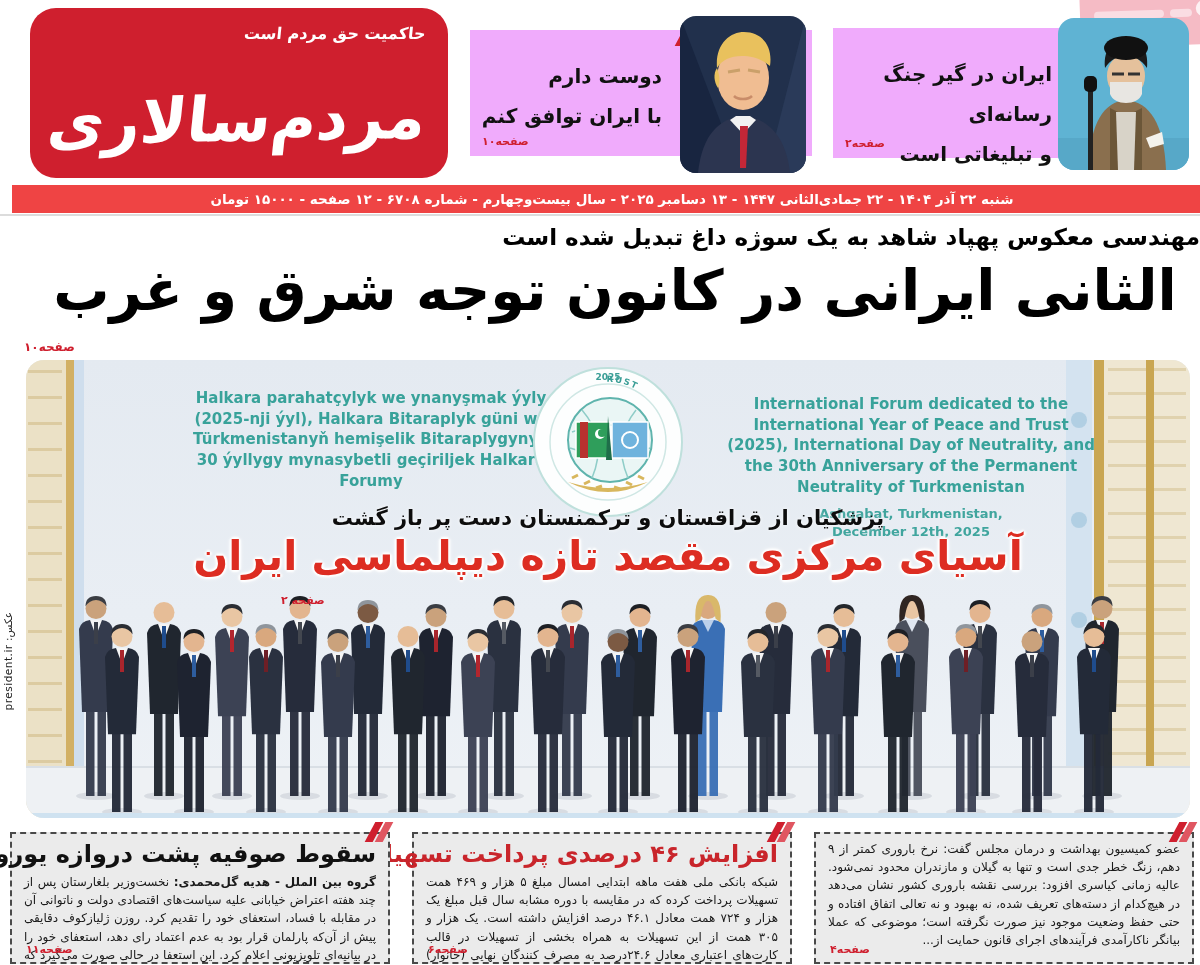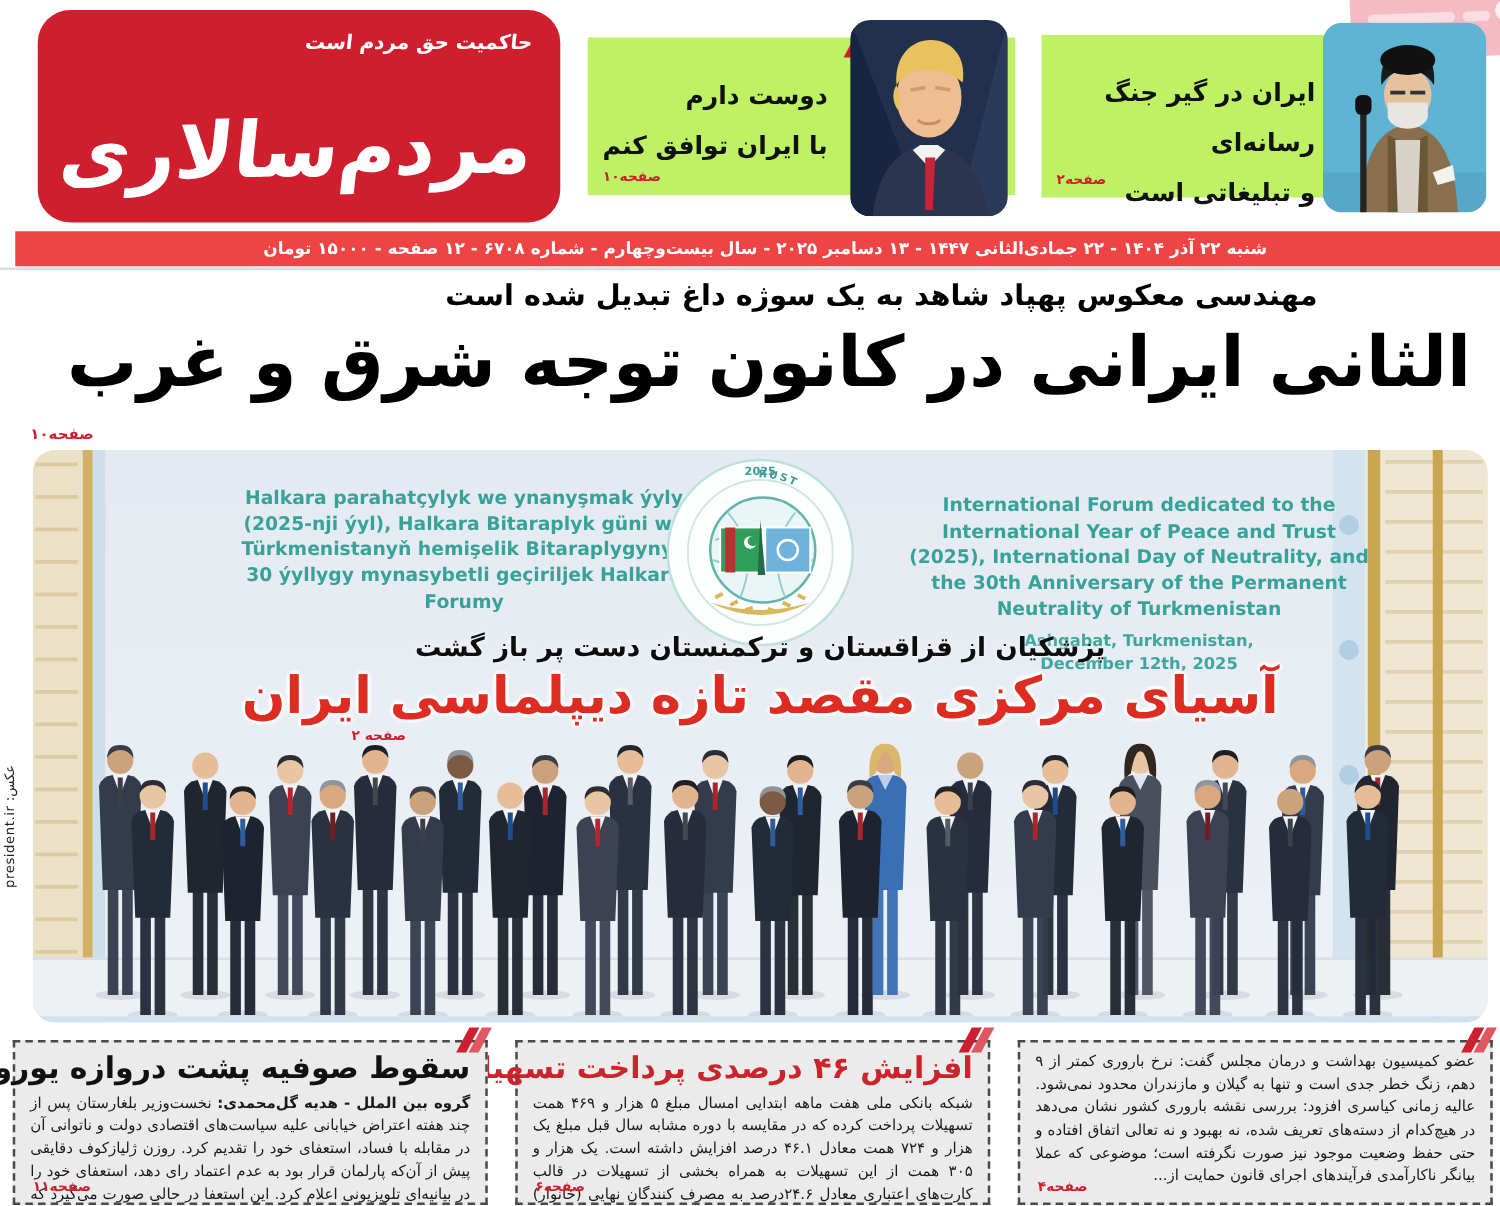--- a/index.html
+++ b/index.html
@@ -17,21 +17,21 @@
   .masthead .tagline {
     position:absolute; top:16px; right:22px; font-size:16px; font-weight:bold;
     transform:skewX(-6deg);
   }
   .masthead .paper-title {
     position:absolute; bottom:22px; right:14px; left:10px; text-align:center;
     font-size:62px; font-weight:bold; transform:skewX(-7deg) rotate(-1deg);
     white-space:nowrap; letter-spacing:-2px;
   }
   
-  .story-card { position:absolute; background:#bef264; }
+  .story-card { position:absolute; background:#f0abfc; }
   .card-trump { left:470px; top:30px; width:342px; height:126px; }
   .card-khamenei { left:833px; top:28px; width:233px; height:130px; }
   .story-card .t-lines {
     position:absolute; top:26px; right:14px; text-align:right;
     font-size:20px; font-weight:bold; color:#111; line-height:2.0;
   }
   .card-trump .t-lines { right:150px; }
   .story-card .pageref {
     position:absolute; left:12px; bottom:8px; color:#cf1f2e;
     font-size:11px; font-weight:bold;
@@ -64,21 +64,21 @@
     background:#fff; border-radius:50%; opacity:.8; }
   
   .datebar {
     position:absolute; left:12px; top:185px; width:1200px; height:28px;
     background:#ef4444; color:#fff; font-size:13.5px; font-weight:bold;
     display:flex; align-items:center; justify-content:center; direction:rtl;
   }
   .rule-under-datebar{ position:absolute; left:0; top:214px; width:1200px; height:2px; background:#dcdcdc; }
   
   .kicker {
-    position:absolute; left:210px; top:224px; width:990px; text-align:center;
+    position:absolute; left:210px; top:224px; width:990px; text-align:right;
     font-size:23px; font-weight:bold; color:#000; direction:rtl;
   }
   .headline {
     position:absolute; left:40px; top:258px; width:1150px; text-align:center;
     font-size:56px; font-weight:bold; color:#000; direction:rtl; letter-spacing:-1px;
   }
   .lead-pageref {
     position:absolute; left:24px; top:340px; color:#cf1f2e; font-size:12px; font-weight:bold;
   }
   
@@ -100,21 +100,21 @@
     position:absolute; left:0; top:146px; width:100%; text-align:center;
     font-size:21px; font-weight:bold; color:#0d0d0d; direction:rtl;
     text-shadow:0 0 4px rgba(255,255,255,.9);
   }
   .ov-red {
     position:absolute; left:0; top:172px; width:100%; text-align:center;
     font-size:41px; font-weight:bold; color:#dd2d22; direction:rtl;
     text-shadow:-2px 0 2px #fff,2px 0 2px #fff,0 -2px 2px #fff,0 2px 2px #fff,0 0 6px #fff;
   }
   .ov-pageref {
-    position:absolute; left:255px; top:222px; color:#cf1f2e; font-size:11px; font-weight:bold;
+    position:absolute; left:255px; top:234px; color:#cf1f2e; font-size:11px; font-weight:bold;
   }
   .photo-bottom-line { position:absolute; left:0; bottom:0; width:100%; height:5px; background:#cfe2f0; }
   .credit {
     position:absolute; left:2px; top:612px; writing-mode:vertical-rl;
     transform:rotate(180deg); font-size:10.5px; color:#222; letter-spacing:.5px;
   }
   
   .bottom-box {
     position:absolute; top:832px; width:380px; height:132px;
     background:#ebebeb; border:2px dashed #4a4a4a; direction:rtl; padding:6px 12px 4px 12px;

